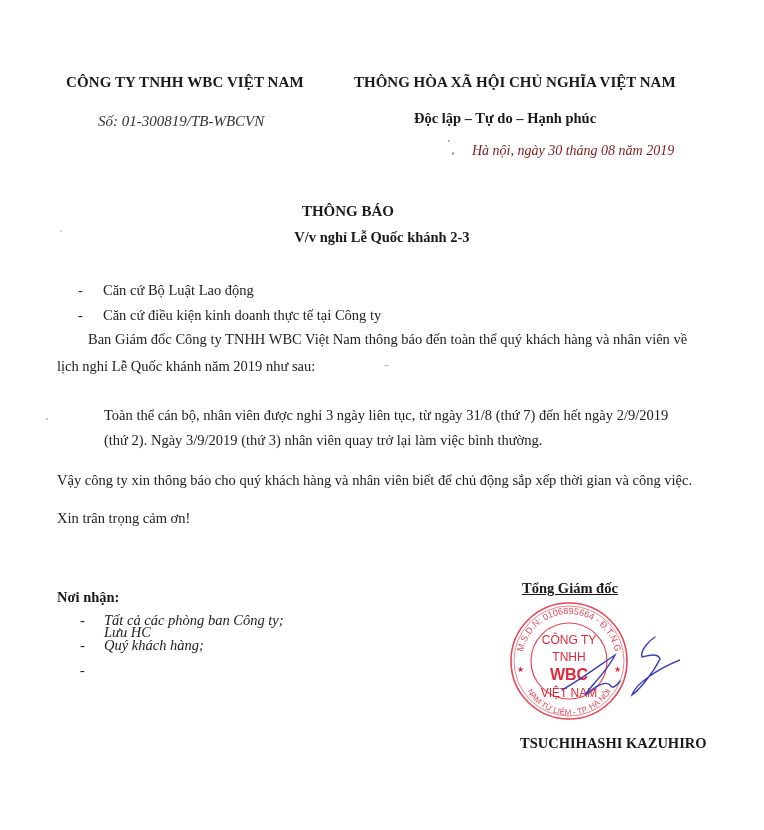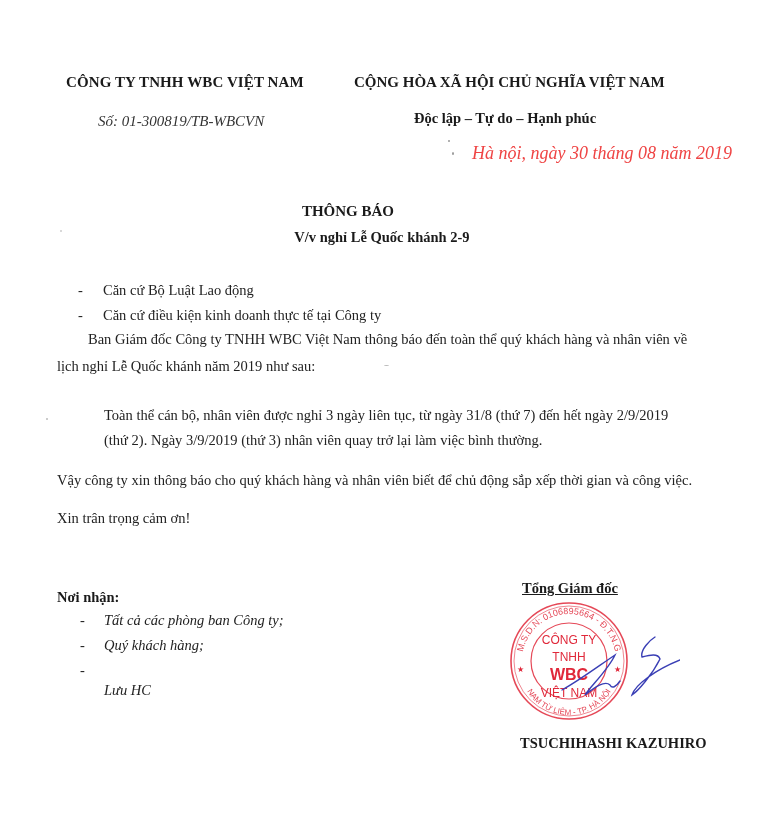--- a/index.html
+++ b/index.html
@@ -14,21 +14,21 @@
       overflow: hidden;
       font-family: "Liberation Serif", "DejaVu Serif", serif;
       color: #1a1a1a;
     }
     .abs { position: absolute; white-space: nowrap; }
 
     .hdr-company { left: 66px; top: 74px; font-size: 15px; font-weight: bold; letter-spacing: 0.1px; }
     .hdr-number  { left: 98px; top: 113px; font-size: 15px; font-style: italic; color: #333; }
     .hdr-nation  { left: 354px; top: 74px; font-size: 15px; font-weight: bold; }
     .hdr-motto   { left: 414px; top: 110px; font-size: 14.5px; font-weight: bold; }
-    .hdr-date    { left: 472px; top: 143px; font-size: 18px; font-style: italic; color: #ef4444; }
+    .hdr-date    { left: 472px; top: 143px; font-size: 14px; font-style: italic; color: #7f1d1d; }
 
     .title       { left: 0; width: 696px; text-align: center; top: 203px; font-size: 15px; font-weight: bold; }
     .subtitle    { left: 0; width: 764px; text-align: center; top: 229px; font-size: 14.5px; font-weight: bold; }
 
     .body-text   { font-size: 14.5px; color: #222; }
     .bullet-dash { font-size: 14.5px; color: #222; }
 
     .sig-title   { left: 522px; top: 580px; font-size: 14.5px; font-weight: bold; text-decoration: underline; }
     .sig-name    { left: 520px; top: 735px; font-size: 14.5px; font-weight: bold; }
 
@@ -50,26 +50,26 @@
       height: 90px;
     }
     .speck { position: absolute; background: #999; border-radius: 50%; }
   </style>
 </head>
 <body>
 
 <div class="abs hdr-company">CÔNG TY TNHH WBC VIỆT NAM</div>
 <div class="abs hdr-number">Số: 01-300819/TB-WBCVN</div>
 
-<div class="abs hdr-nation">CỘNG HÒA XÃ HỘI CHỦ NGHĨA VIỆT NAM</div>
+<div class="abs hdr-nation">THÔNG HÒA XÃ HỘI CHỦ NGHĨA VIỆT NAM</div>
 <div class="abs hdr-motto">Độc lập – Tự do – Hạnh phúc</div>
 <div class="abs hdr-date">Hà nội,  ngày 30 tháng 08 năm 2019</div>
 
 <div class="abs title">THÔNG BÁO</div>
-<div class="abs subtitle">V/v nghỉ Lễ Quốc khánh 2-9</div>
+<div class="abs subtitle">V/v nghỉ Lễ Quốc khánh 2-3</div>
 
 <div>
   <div class="abs bullet-dash" style="left:78px; top:282px;">-</div>
   <div class="abs body-text" style="left:103px; top:282px;">Căn cứ Bộ Luật Lao động</div>
   <div class="abs bullet-dash" style="left:78px; top:307px;">-</div>
   <div class="abs body-text" style="left:103px; top:307px;">Căn cứ điều kiện kinh doanh thực tế tại Công ty</div>
 </div>
 
 <div class="abs body-text" style="left:88px; top:331px;">Ban Giám đốc Công ty TNHH WBC Việt Nam thông báo đến toàn thể quý khách hàng và nhân viên về</div>
 <div class="abs body-text" style="left:57px; top:358px;">lịch nghỉ Lễ Quốc khánh năm 2019 như sau:</div>
@@ -80,21 +80,21 @@
 <div class="abs body-text" style="left:57px; top:472px;">Vậy công ty xin thông báo cho quý khách hàng và nhân viên biết để chủ động sắp xếp thời gian và công việc.</div>
 <div class="abs body-text" style="left:57px; top:510px;">Xin trân trọng cảm ơn!</div>
 
 <div class="abs recv-title">Nơi nhận:</div>
 <div>
   <div class="abs bullet-dash" style="left:80px; top:612px;">-</div>
   <div class="abs recv-item" style="left:104px; top:612px;">Tất cả các phòng ban Công ty;</div>
   <div class="abs bullet-dash" style="left:80px; top:637px;">-</div>
   <div class="abs recv-item" style="left:104px; top:637px;">Quý khách hàng;</div>
   <div class="abs bullet-dash" style="left:80px; top:662px;">-</div>
-  <div class="abs recv-item" style="left:104px; top:682px;">Lưu HC</div>
+  <div class="abs recv-item" style="left:104px; top:624px;">Lưu HC</div>
 </div>
 
 <div class="abs sig-title">Tổng Giám đốc</div>
 
 <svg class="stamp" viewBox="0 0 122 122">
   <defs>
     <path id="arcTop" d="M 14 61 A 47 47 0 0 1 108 61"></path>
     <path id="arcBottom" d="M 12 66 A 49 49 0 0 0 110 66"></path>
   </defs>
   <circle cx="61" cy="61" r="58" fill="none" stroke="#e0283a" stroke-width="1.6" opacity="0.85"></circle>

